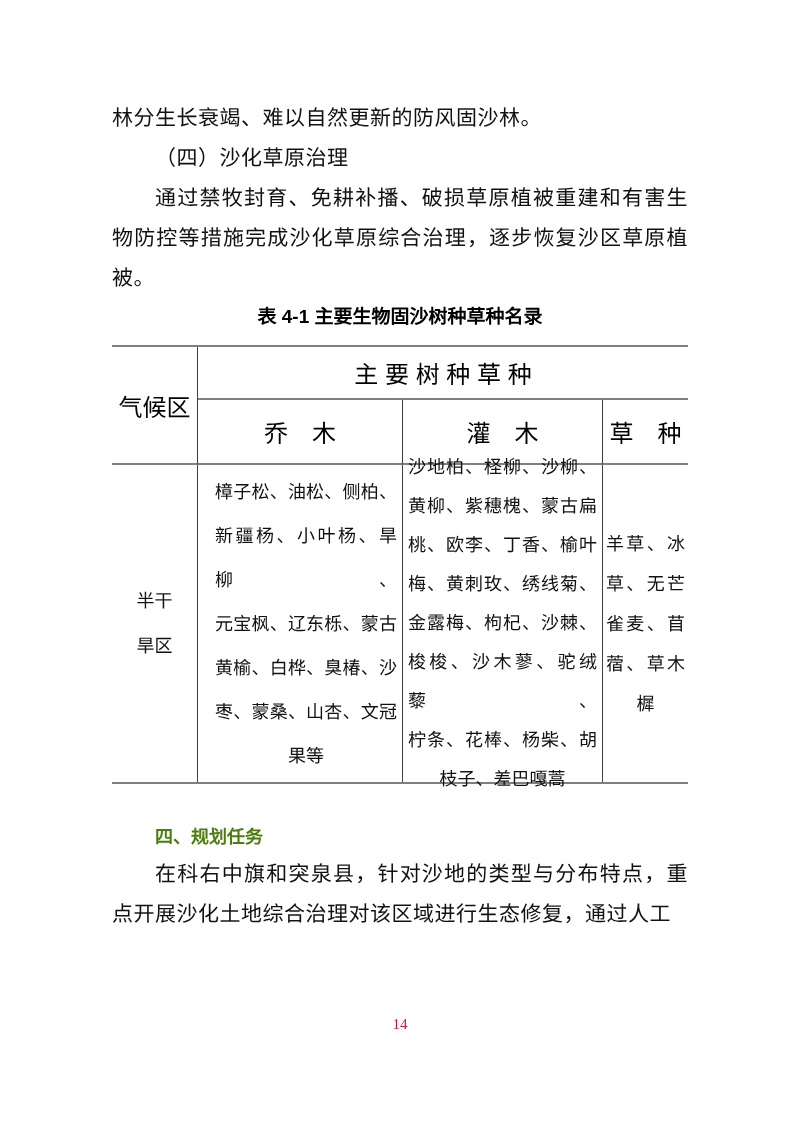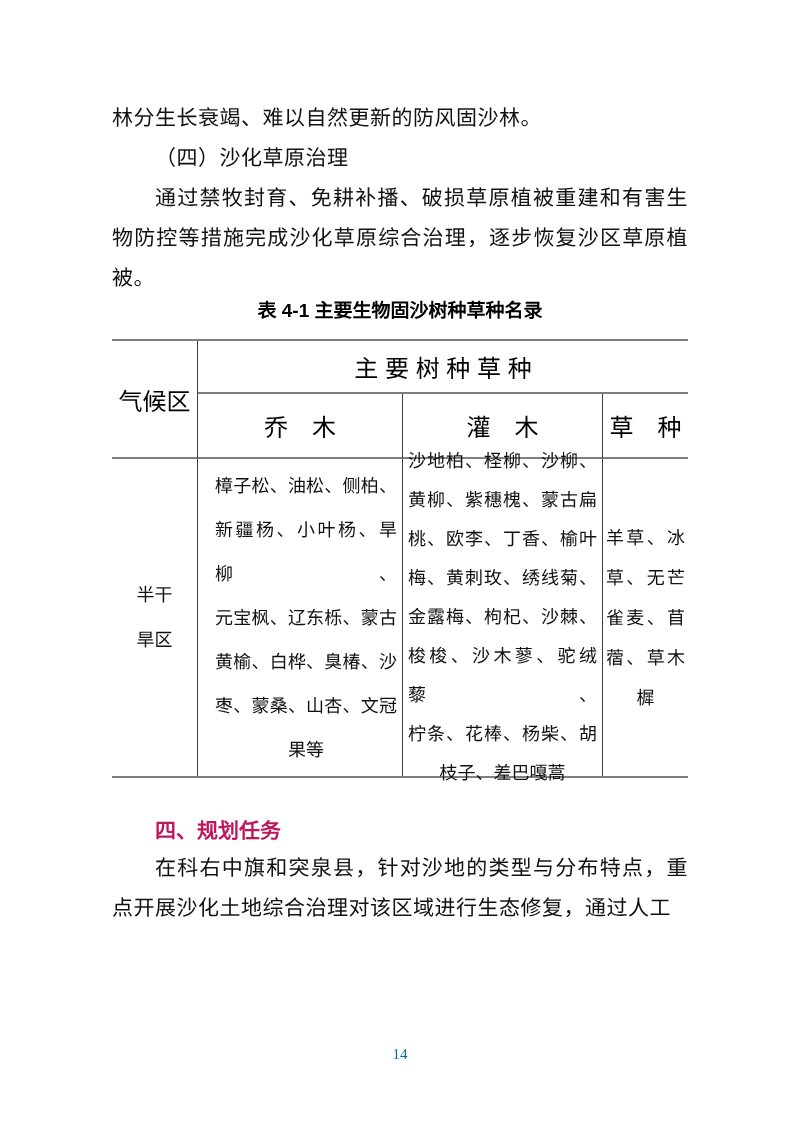--- a/index.html
+++ b/index.html
@@ -16,21 +16,21 @@
     padding: 98px 112px 0 112px;
   }
   .para {
     font-size: 21px;
     line-height: 40px;
     text-align: justify;
     letter-spacing: 0.5px;
   }
   .para.indent { text-indent: 43px; }
   .table-caption {
-    margin-top: 0;
+    margin-top: 6px;
     text-align: center;
     font-family: "Liberation Sans", sans-serif;
     font-weight: bold;
     font-size: 19px;
     line-height: 26px;
     color: #000000;
   }
   .species-table {
     margin-top: 15px;
     width: 576px;
@@ -62,32 +62,32 @@
   .tlines .tline:last-child { text-align-last: center; }
   .c-tree-b  .tline { line-height: 44px; }
   .c-shrub-b .tline { line-height: 39px; }
   .c-grass-b .tline { line-height: 40px; }
   .c-zone-b  .tline { text-align: center; text-align-last: center; line-height: 45px; }
   .section-heading {
     margin-top: 36px;
     margin-left: 43px;
     font-family: "Liberation Sans", sans-serif;
     font-weight: bold;
-    font-size: 21px;
+    font-size: 18px;
     line-height: 34px;
-    color: #be185d;
+    color: #4d7c0f;
   }
   .section-para { }
   .page-number {
     position: absolute;
     left: 0; right: 0;
-    top: 1046px;
+    top: 1016px;
     text-align: center;
     font-size: 15px;
-    color: #0369a1;
+    color: #be185d;
   }
 </style>
 </head>
 <body>
 
 <div class="page">
 
   <p class="para">林分生长衰竭、难以自然更新的防风固沙林。</p>
 
 

